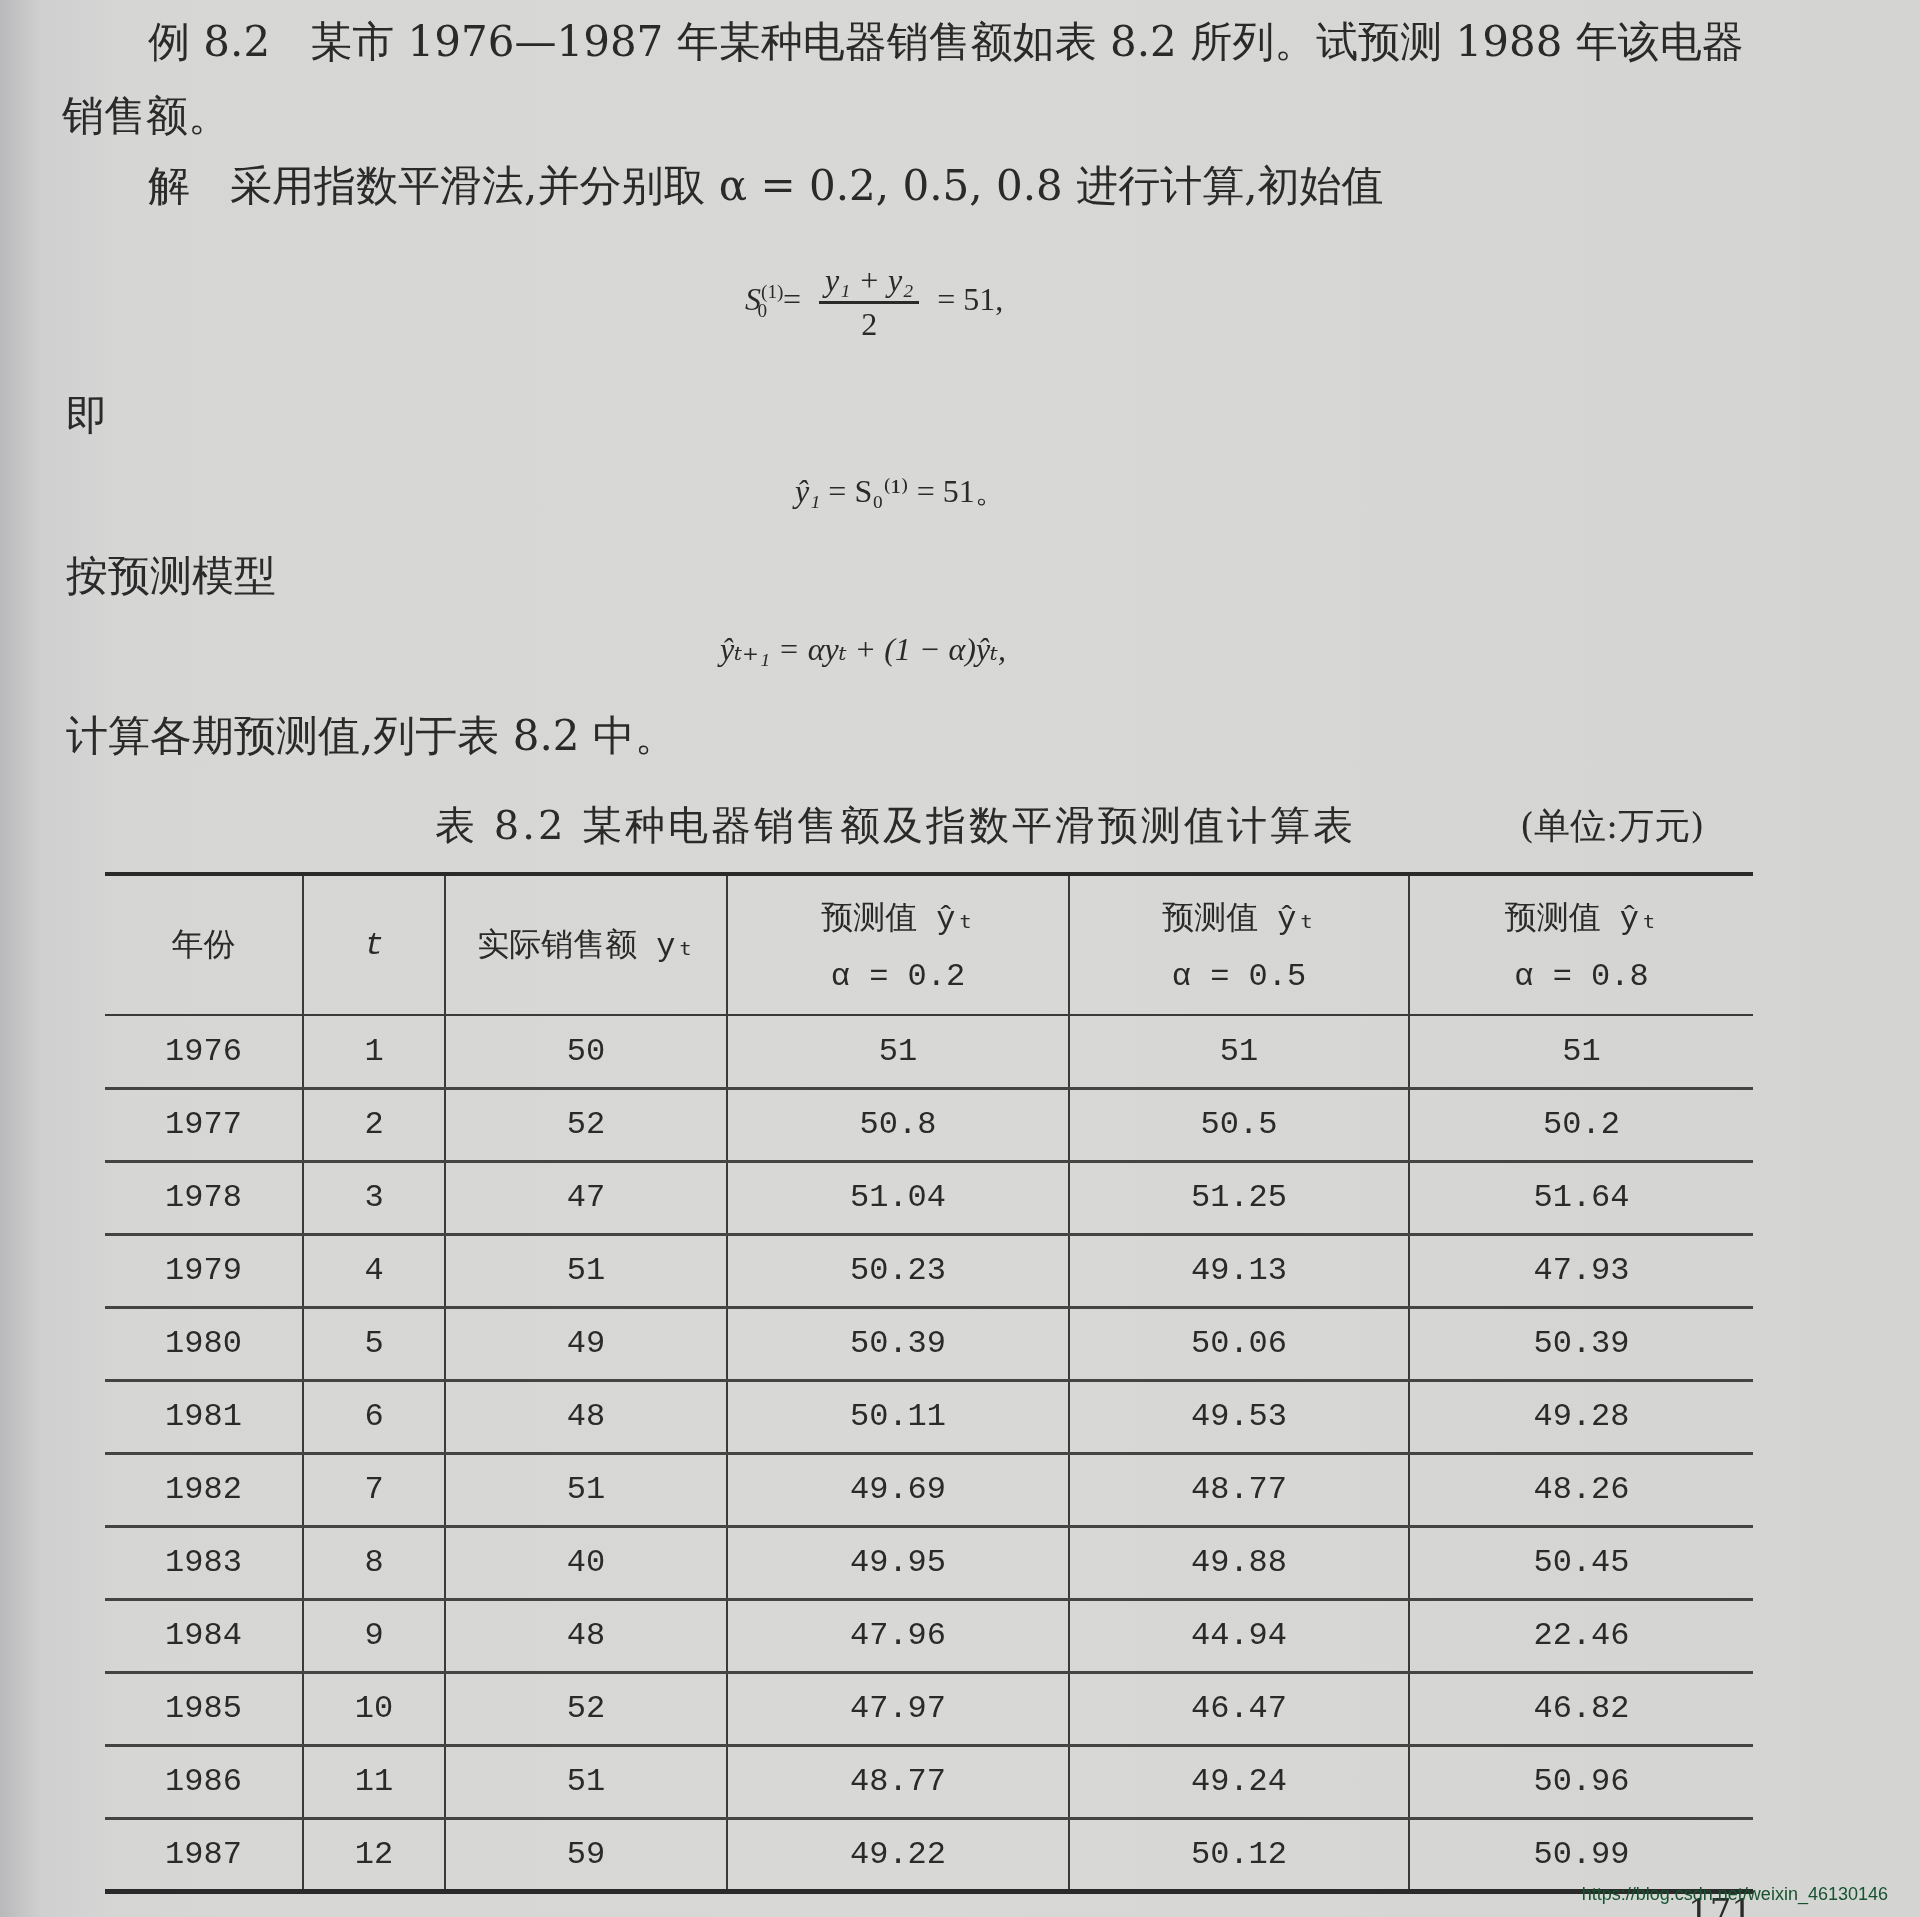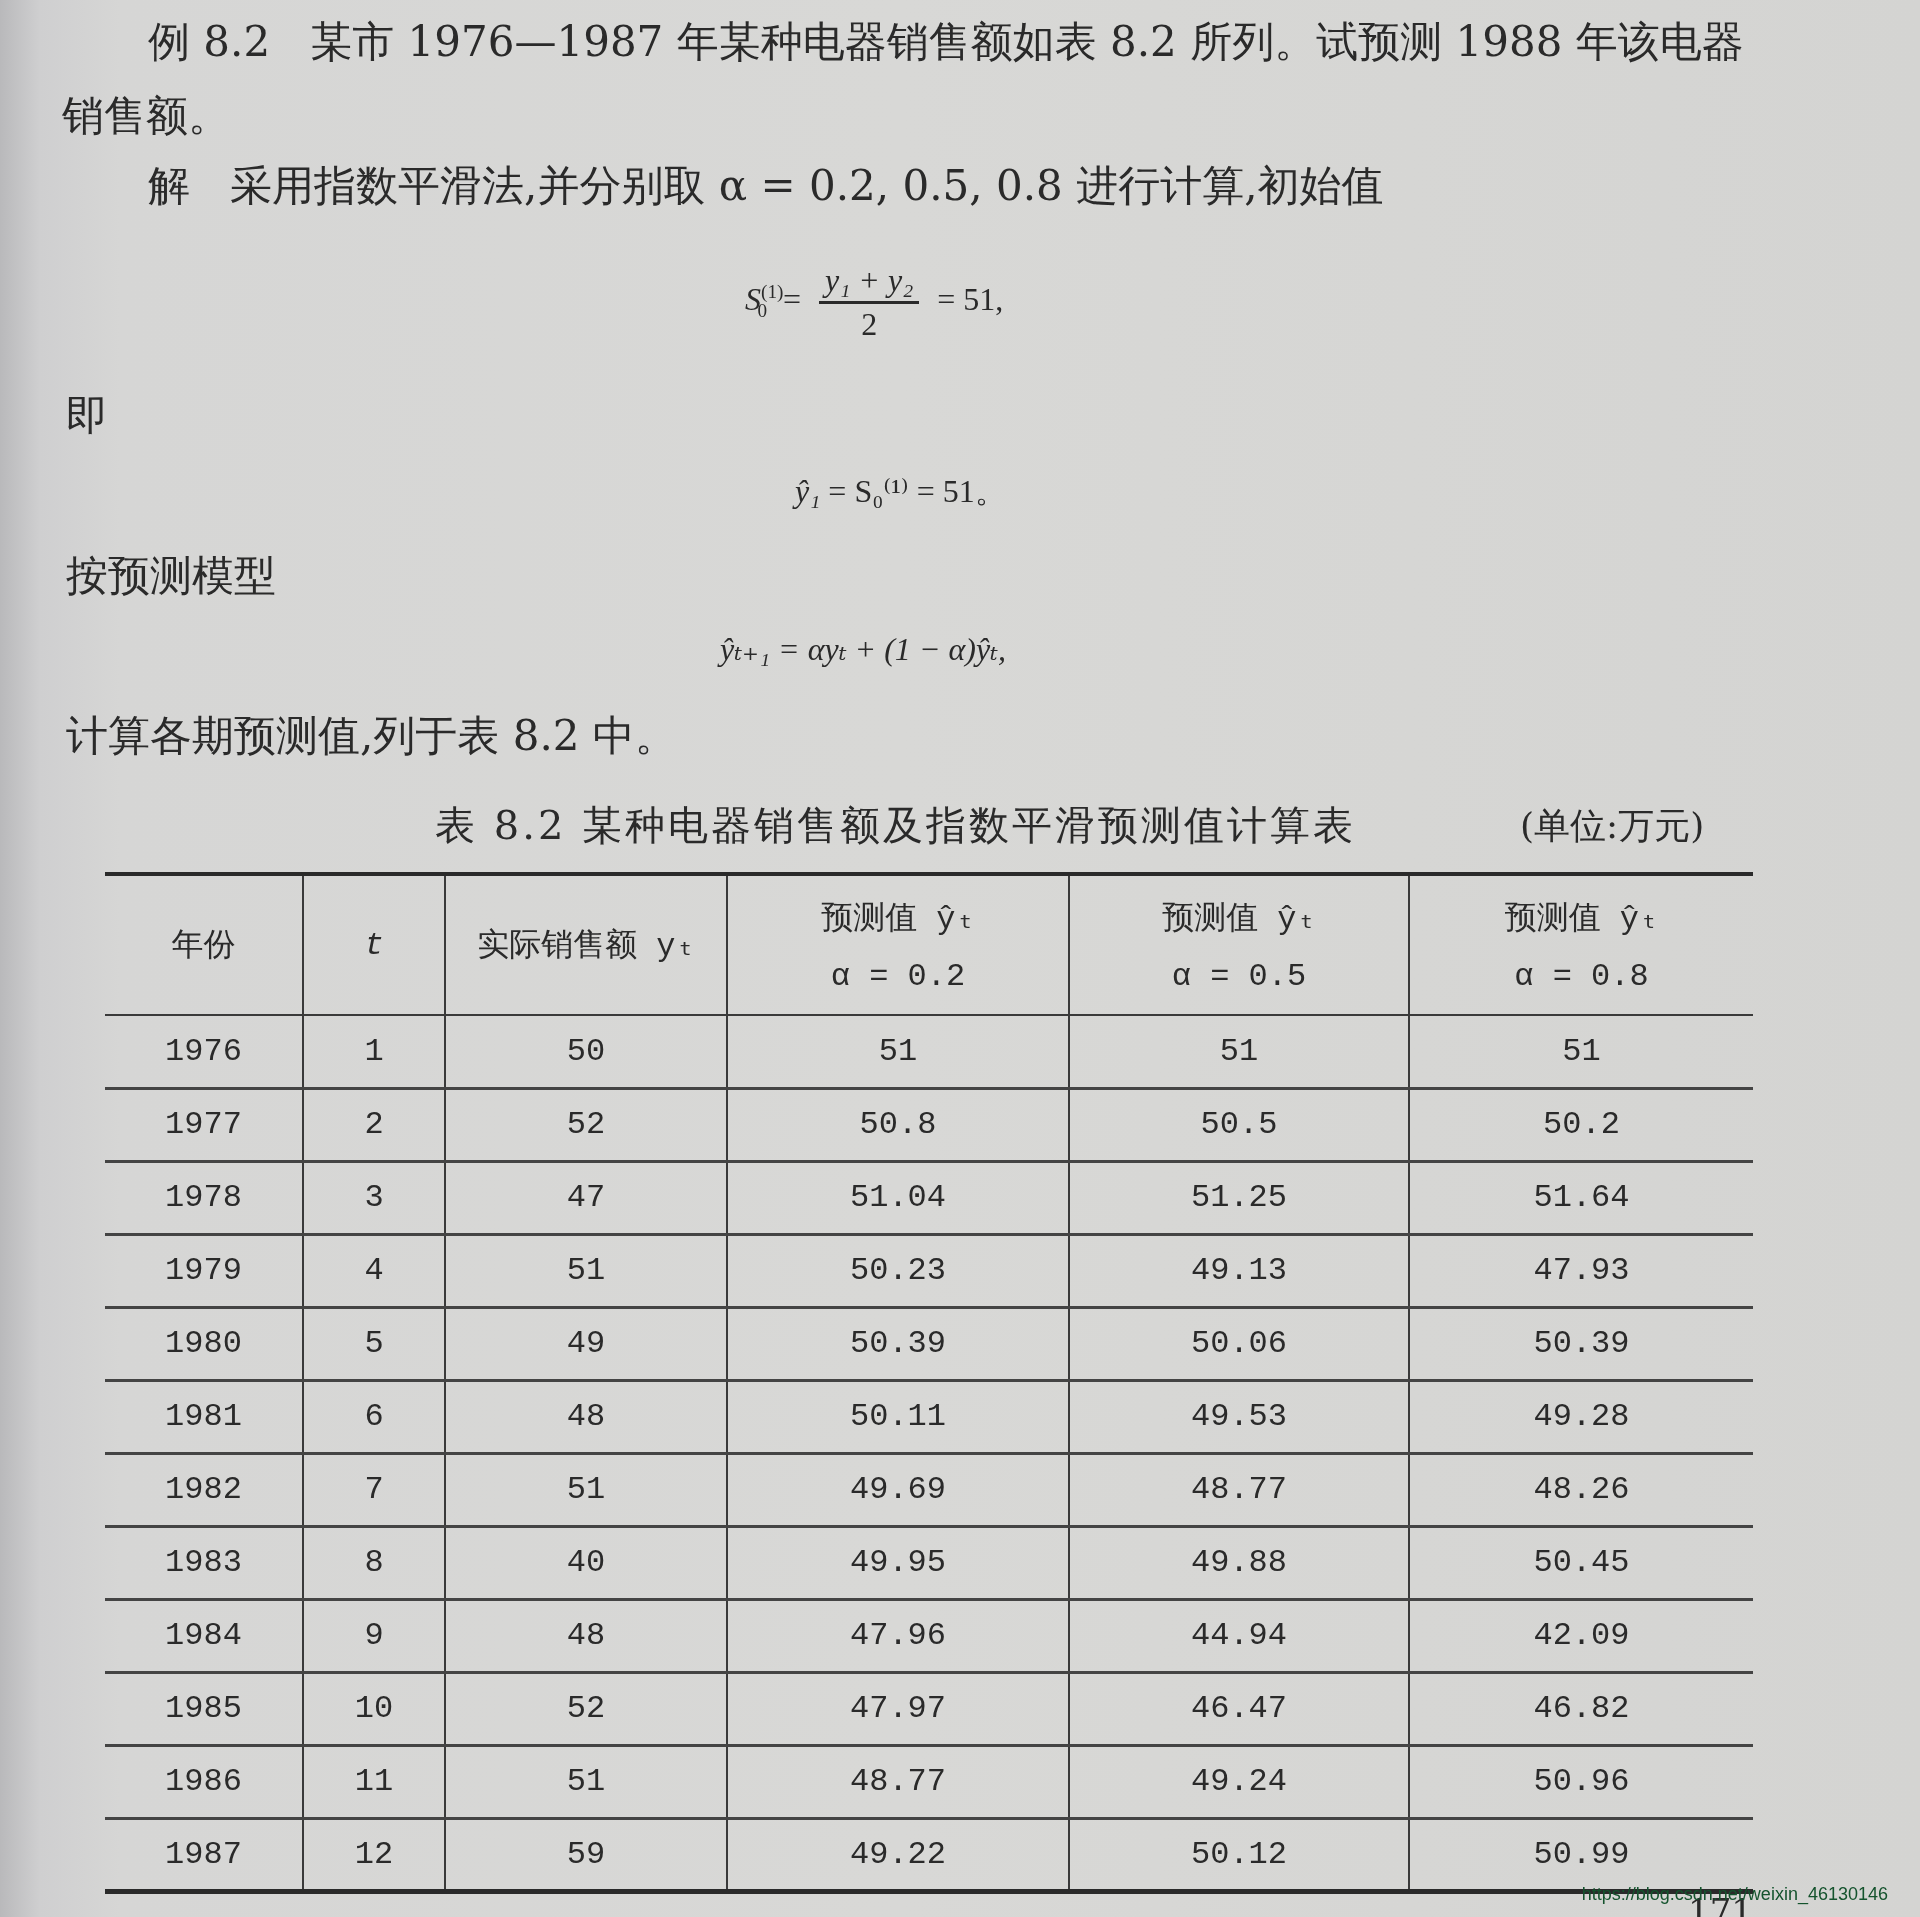--- a/index.html
+++ b/index.html
@@ -181,21 +181,21 @@
         <td>49.95</td>
         <td>49.88</td>
         <td>50.45</td>
       </tr>
     <tr>
         <td>1984</td>
         <td>9</td>
         <td>48</td>
         <td>47.96</td>
         <td>44.94</td>
-        <td>42.09</td>
+        <td>22.46</td>
       </tr>
     <tr>
         <td>1985</td>
         <td>10</td>
         <td>52</td>
         <td>47.97</td>
         <td>46.47</td>
         <td>46.82</td>
       </tr>
     <tr>

